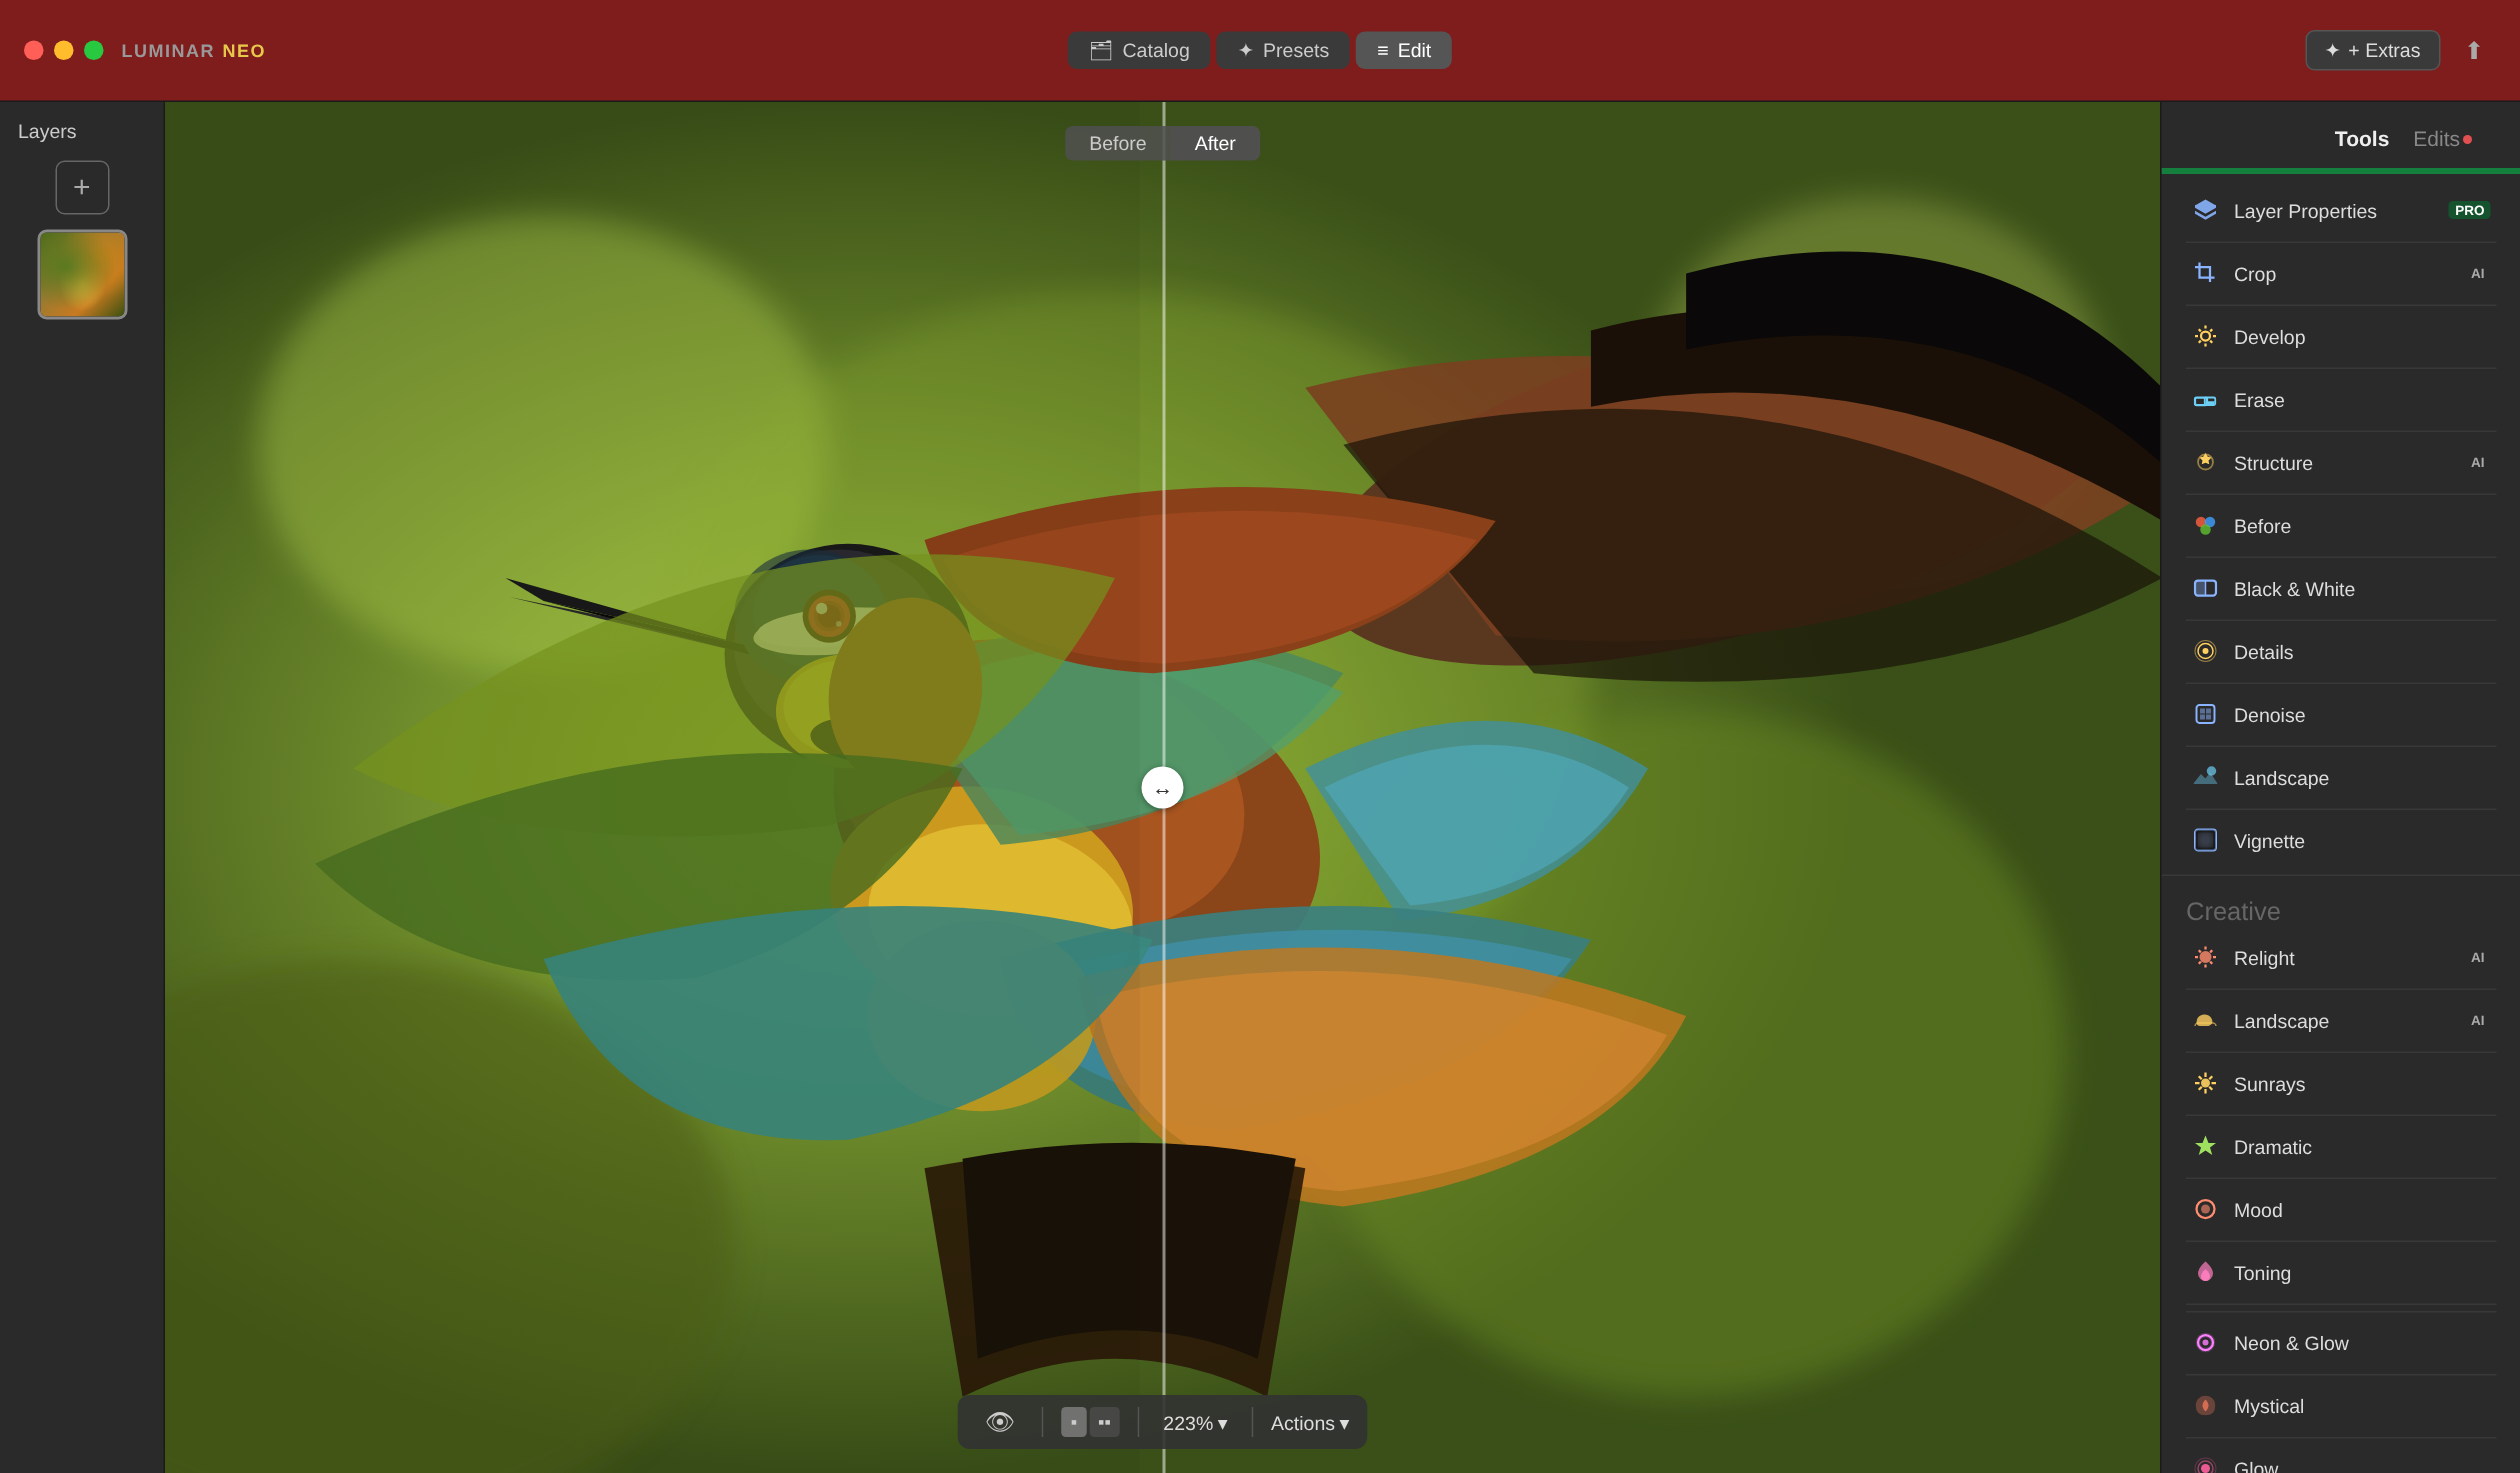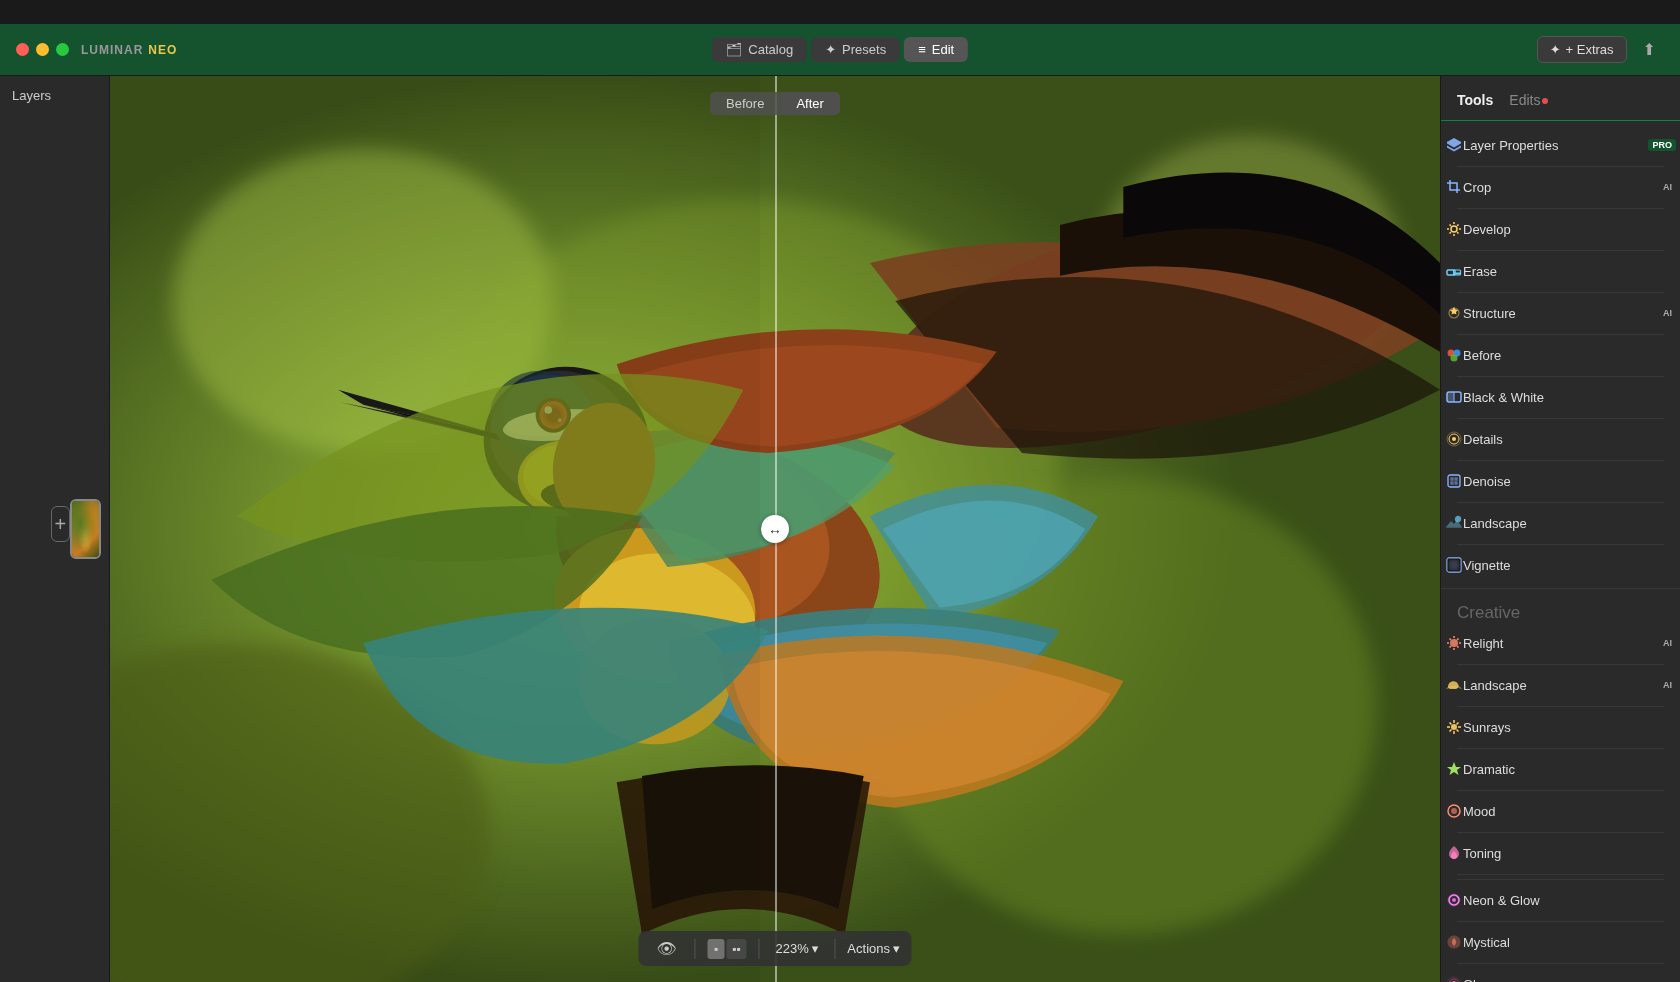--- a/index.html
+++ b/index.html
@@ -8,29 +8,28 @@
       font-family: -apple-system, BlinkMacSystemFont, 'Helvetica Neue', sans-serif;
       width: 1680px;
       height: 982px;
       overflow: hidden;
       display: flex;
       flex-direction: column;
     }
 
     
     .titlebar {
-      background: #14532d;
-      height: 52px;
+      background: #7f1d1d;
+      height: 68px;
       display: flex;
       align-items: center;
       padding: 0 16px;
       flex-shrink: 0;
       border-bottom: 1px solid #1a1a1a;
       position: relative;
-      margin-top: 24px;
     }
     .traffic-lights {
       display: flex;
       gap: 7px;
       align-items: center;
     }
     .traffic-light {
       width: 13px;
       height: 13px;
       border-radius: 50%;
@@ -114,21 +113,21 @@
       display: flex;
       flex: 1;
       overflow: hidden;
     }
 
     
     .layers-panel {
       width: 110px;
       background: #2a2a2a;
       display: flex;
-      flex-direction: row;
+      flex-direction: column;
       align-items: center;
       padding: 12px 8px;
       flex-shrink: 0;
       border-right: 1px solid #1a1a1a;
     }
     .layers-title {
       color: #ccc;
       font-size: 13px;
       font-weight: 500;
       margin-bottom: 12px;
@@ -306,22 +305,23 @@
       flex-shrink: 0;
       border-left: 1px solid #1a1a1a;
       display: flex;
       flex-direction: column;
       overflow: hidden;
     }
     .tools-header {
       display: flex;
       align-items: center;
       padding: 12px 16px 8px;
-      border-bottom: 1px solid #15803d;
+      border-bottom: 4px solid #15803d;
       flex-shrink: 0;
+      justify-content: flex-end;
     }
     .tools-tab {
       font-size: 14px;
       font-weight: 600;
       color: #eee;
       cursor: pointer;
       padding: 4px 0;
       margin-right: 16px;
     }
     .tools-tab.inactive {
@@ -357,22 +357,23 @@
       font-size: 17px;
       color: #666;
       text-transform: none;
       padding: 8px 16px 4px;
       letter-spacing: 0;
     }
 
     .tool-item {
       display: flex;
       align-items: center;
-      padding: 7px 4px;
-      cursor: pointer;
+      padding: 7px 20px;
+      cursor: pointer;
+      gap: 10px;
       border-bottom: 1px solid transparent;
     }
     .tool-item-divider {
       height: 1px;
       background: #383838;
       margin: 4px 16px;
     }
     .tool-icon {
       width: 18px;
       height: 18px;

